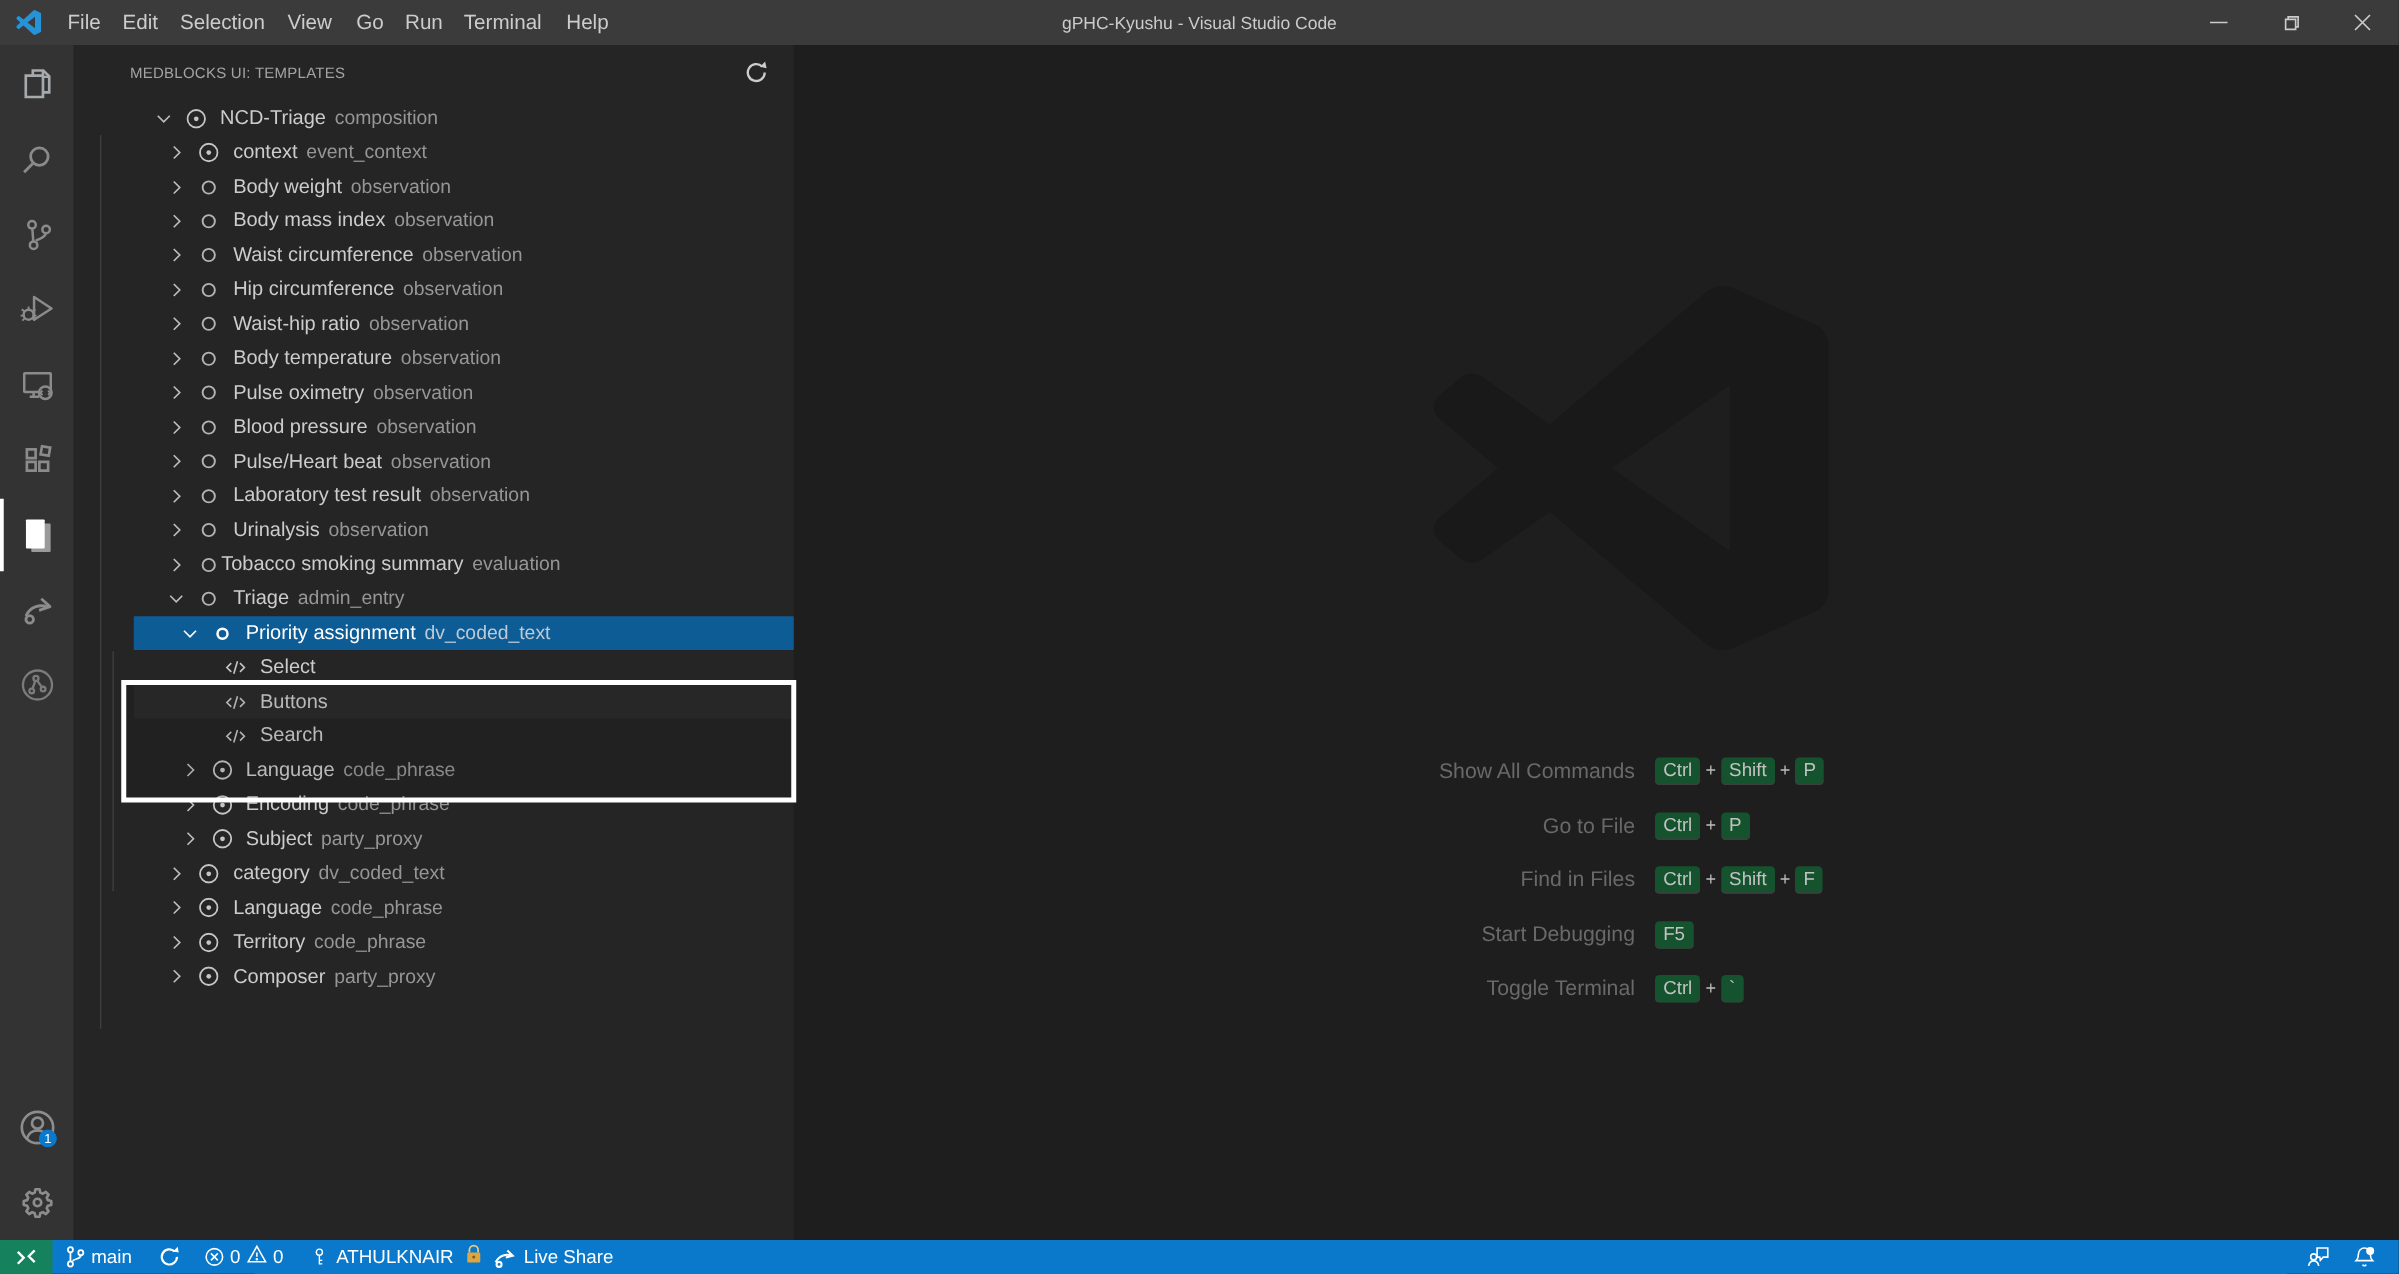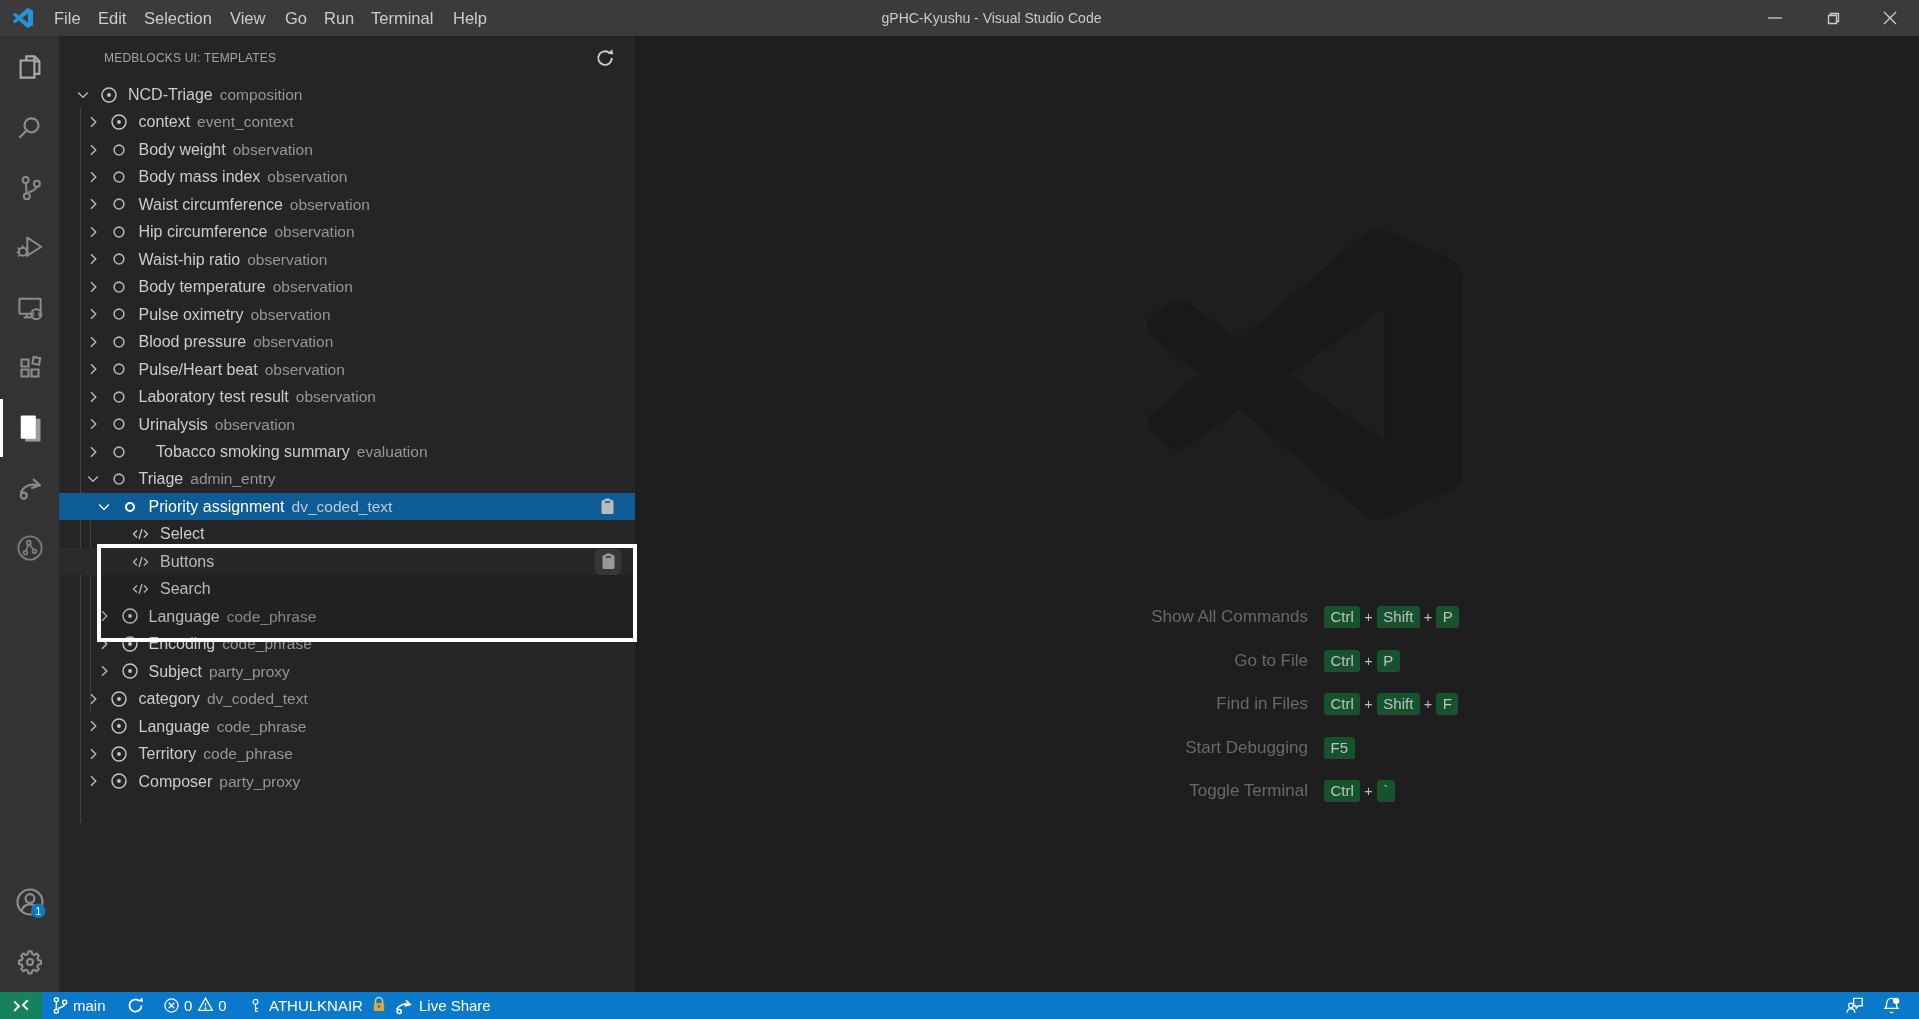--- a/index.html
+++ b/index.html
@@ -1,29 +1,29 @@
 <!DOCTYPE html>
 <html><head>
 <meta charset="utf-8">
 <style>
   * { margin:0; padding:0; box-sizing:border-box; }
   html,body { width:1919px; height:1019px; overflow:hidden; background:#1e1e1e;
     font-family:"Liberation Sans", sans-serif; }
   .abs { position:absolute; }
   
-  #titlebar { position:absolute; left:0; top:0; width:1919px; height:36px; background:#3b3b3c;padding-left:32px; }
+  #titlebar { position:absolute; left:0; top:0; width:1919px; height:36px; background:#3b3b3c; }
   #titlebar .menu { position:absolute; top:0; height:36px; line-height:36px; color:#cccccc; font-size:16.5px; }
   #title-text { position:absolute; top:0; width:100%; text-align:center; height:36px; line-height:37px; color:#cbcbcb; font-size:14px; }
   
   #activitybar { position:absolute; left:0; top:36px; width:59px; height:956px; background:#333333; }
   .act-ic { position:absolute; left:0; width:59px; height:60px; display:flex; align-items:center; justify-content:center; }
   
   #sidebar { position:absolute; left:59px; top:36px; width:576px; height:956px; background:#252526; overflow:hidden; }
   #sb-header { position:absolute; left:24px; top:15px; color:#a3a3a3; font-size:12px; letter-spacing:0.2px;margin-left:21px; }
-  #tree { position:absolute; left:0; top:44.9px; width:576px; }
+  #tree { position:absolute; left:0; top:44.9px; width:576px;padding-left:48px; }
   .row { position:relative; width:576px; height:27.48px; }
   .row .chev { position:absolute; top:5.7px; }
   .row .tic { position:absolute; top:5.7px; }
   .row .lbl { position:absolute; top:0; height:27.48px; line-height:27.8px; font-size:16px; color:#cccccc; white-space:nowrap; }
   .row .desc { color:#919192; margin-left:7px; font-size:15.5px; }
   .guide { position:absolute; width:1px; background:#414142; }
   
   #editor { position:absolute; left:662px; top:36px; width:1284px; height:956px; background:#1e1e1e; }
   #shortcuts { position:absolute; left:11px; top:559.2px; width:800px; }
   .sc-row { display:flex; align-items:center; height:43.6px; }
@@ -297,21 +297,21 @@
         </svg>
         <span class="lbl" style="left:79.5px;color:#cccccc">Urinalysis<span class="desc" style="color:#969697">observation</span></span>
       </div>
 <div class="row">
         <svg class="chev" style="left:26.4px" width="16" height="16" viewBox="0 0 16 16">
           <path fill="none" stroke="#bdbdbd" stroke-width="1.35" d="M6 3.2L10.8 8 6 12.8"></path>
         </svg>
         <svg class="tic" style="left:52.3px" width="16" height="16" viewBox="0 0 16 16">
           <circle cx="8" cy="8" r="4.9" fill="none" stroke="#b3b3b3" stroke-width="1.55"></circle>
         </svg>
-        <span class="lbl" style="left:97px;color:#cccccc">Tobacco smoking summary<span class="desc" style="color:#969697">evaluation</span></span>
+        <span class="lbl" style="left:70px;color:#cccccc">Tobacco smoking summary<span class="desc" style="color:#969697">evaluation</span></span>
       </div>
 <div class="row">
         <svg class="chev" style="left:26.4px" width="16" height="16" viewBox="0 0 16 16">
           <path fill="none" stroke="#bdbdbd" stroke-width="1.35" d="M3.2 5.6L8 10.4l4.8-4.8"></path>
         </svg>
         <svg class="tic" style="left:52.3px" width="16" height="16" viewBox="0 0 16 16">
           <circle cx="8" cy="8" r="4.9" fill="none" stroke="#b3b3b3" stroke-width="1.55"></circle>
         </svg>
         <span class="lbl" style="left:79.5px;color:#cccccc">Triage<span class="desc" style="color:#969697">admin_entry</span></span>
       </div>

